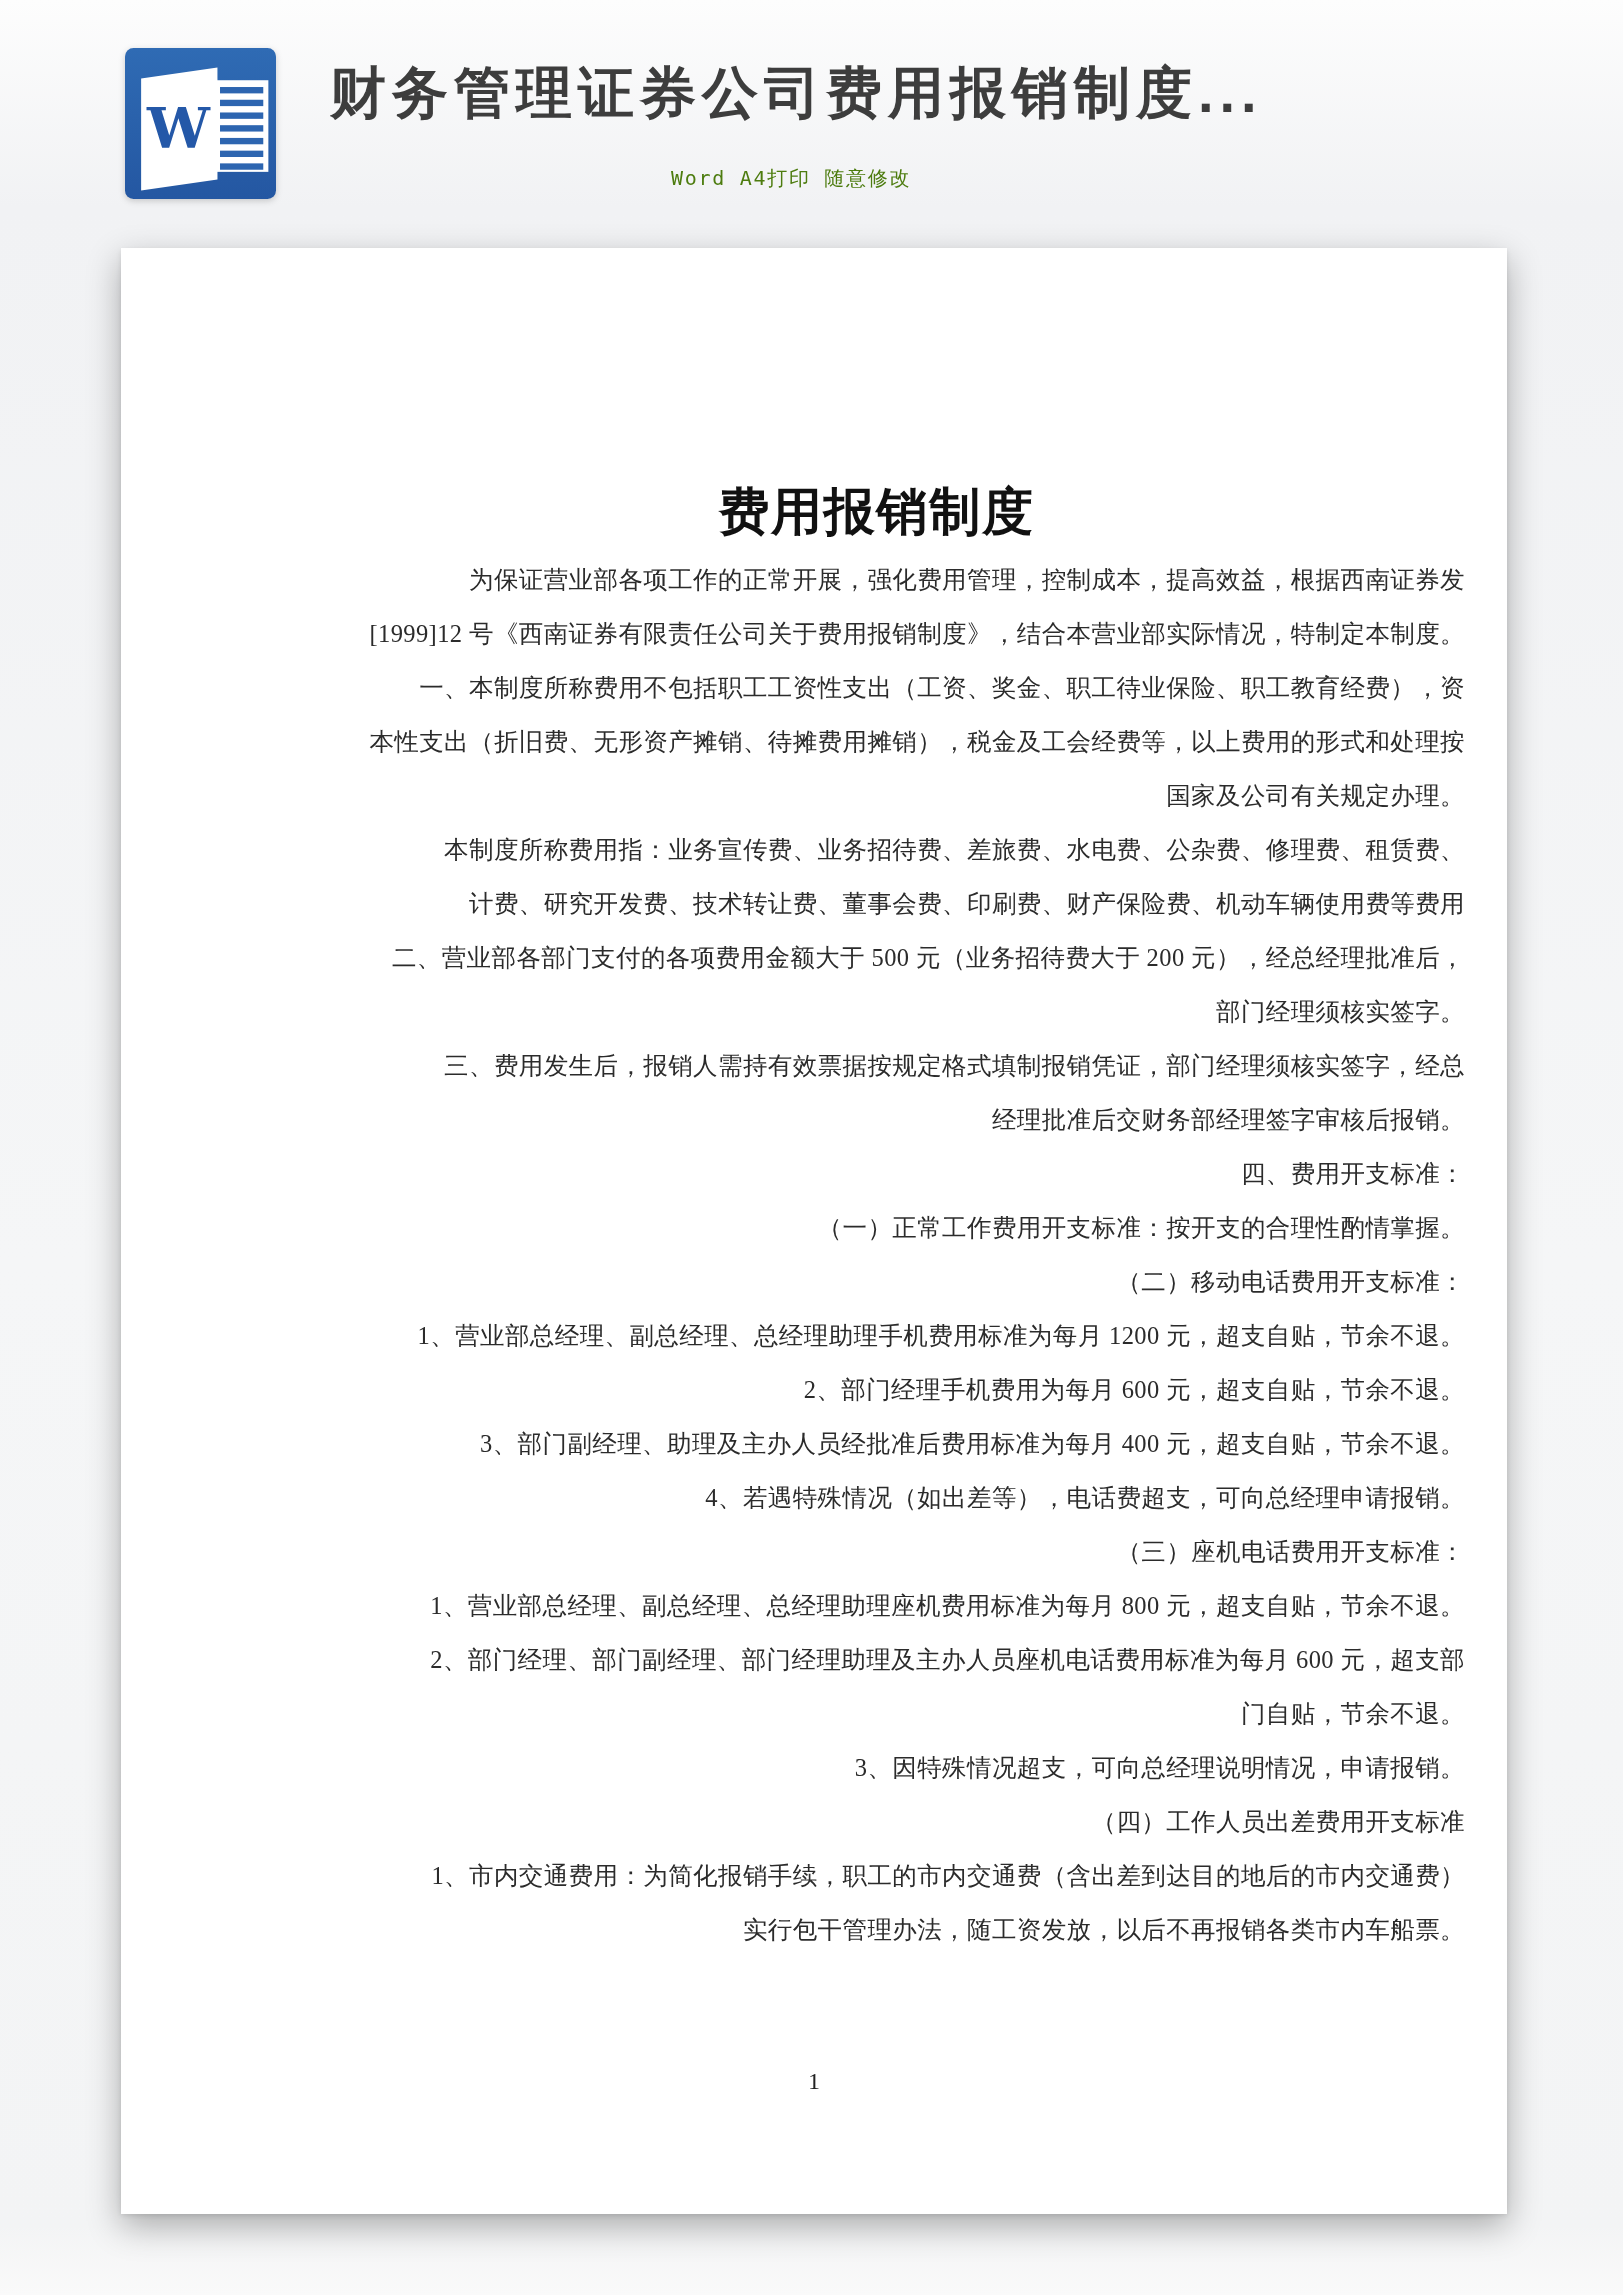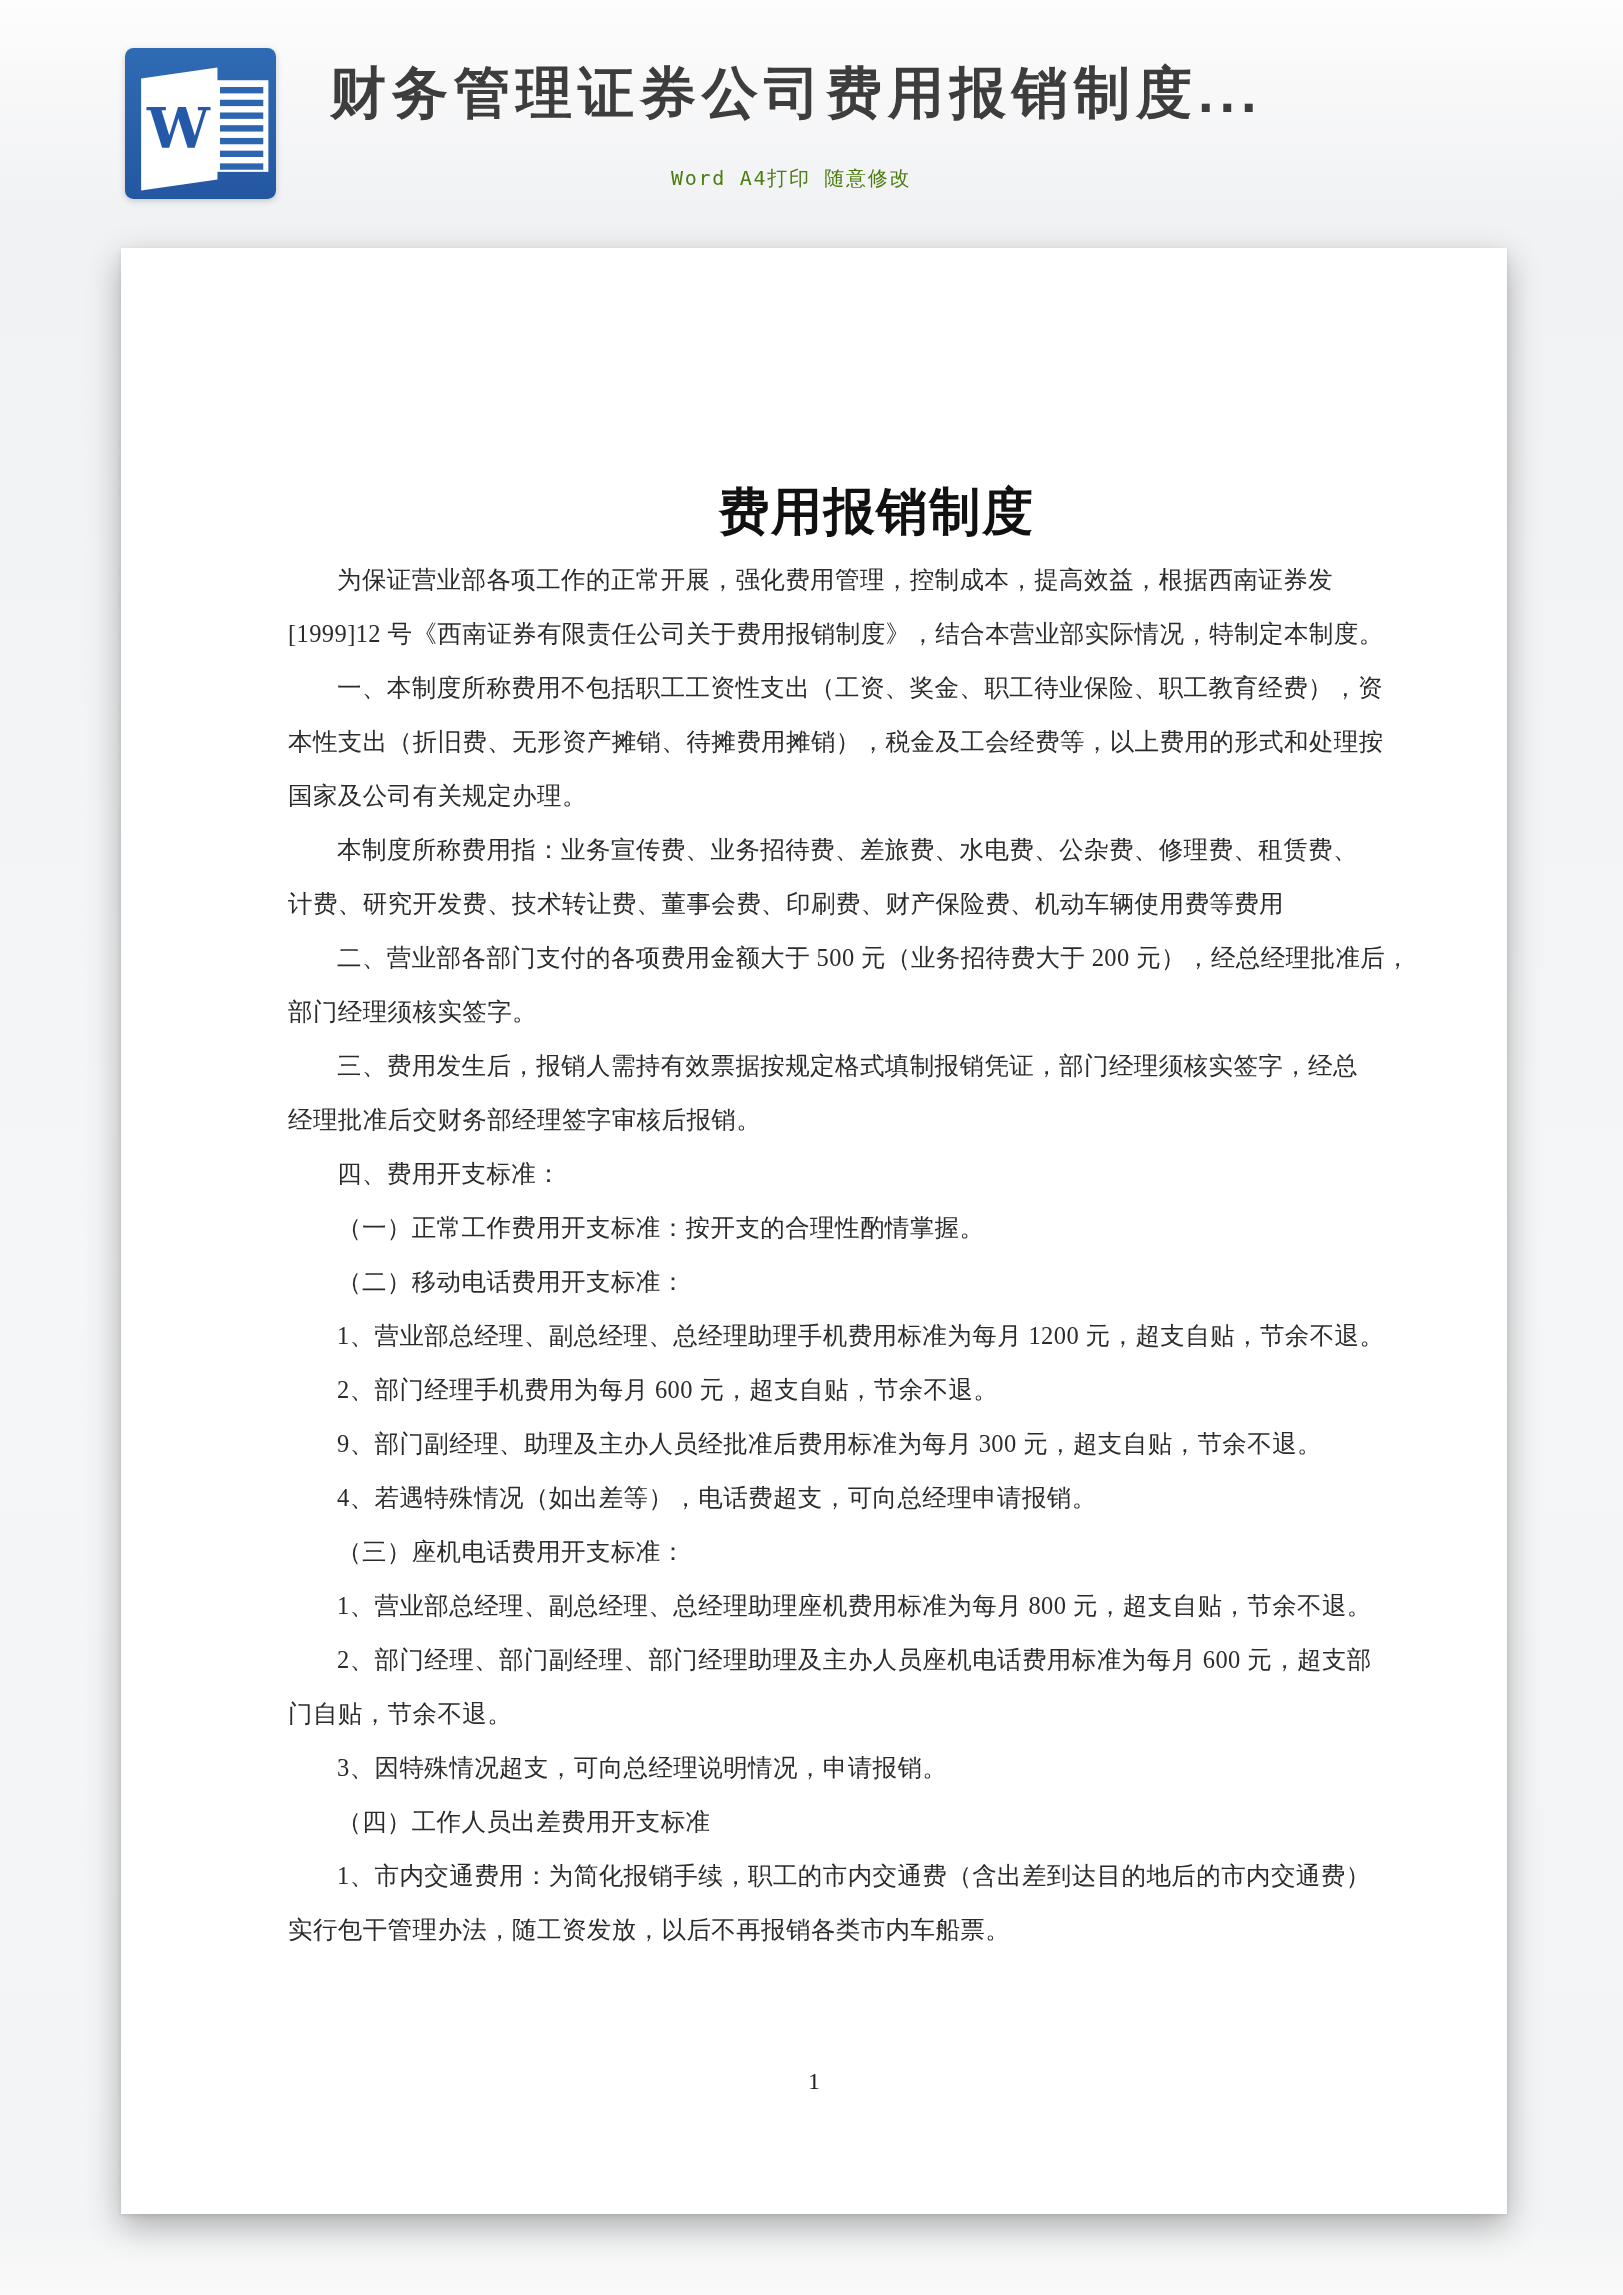--- a/index.html
+++ b/index.html
@@ -38,21 +38,21 @@
     box-sizing: border-box;
     padding: 12px 42px 0 167px;
   }
   .doc-title {
     margin: 226px 0 0 0;
     text-align: center;
     font-family: "Liberation Serif", "DejaVu Serif", serif;
     font-size: 51px; line-height: 52px; font-weight: 700;
     color: #111111; letter-spacing: 1.7px;
   }
-  .doc-body { margin-top: 15px; }
+  .doc-body { margin-top: 15px; text-align: right; }
   .doc-line {
     height: 54px; line-height: 54px;
     font-family: "Liberation Serif", "DejaVu Serif", serif;
     font-size: 24.5px; color: #2b2b2b; letter-spacing: 0.4px;
     white-space: nowrap;
   }
   .doc-line.indent { text-indent: 49px; }
   .page-number {
     position: absolute; left: 0; top: 1820px; width: 100%;
     text-align: center;
@@ -103,21 +103,21 @@
         <div class="doc-line">计费、研究开发费、技术转让费、董事会费、印刷费、财产保险费、机动车辆使用费等费用</div>
         <div class="doc-line indent">二、营业部各部门支付的各项费用金额大于 500 元（业务招待费大于 200 元），经总经理批准后，</div>
         <div class="doc-line">部门经理须核实签字。</div>
         <div class="doc-line indent">三、费用发生后，报销人需持有效票据按规定格式填制报销凭证，部门经理须核实签字，经总</div>
         <div class="doc-line">经理批准后交财务部经理签字审核后报销。</div>
         <div class="doc-line indent">四、费用开支标准：</div>
         <div class="doc-line indent">（一）正常工作费用开支标准：按开支的合理性酌情掌握。</div>
         <div class="doc-line indent">（二）移动电话费用开支标准：</div>
         <div class="doc-line indent">1、营业部总经理、副总经理、总经理助理手机费用标准为每月 1200 元，超支自贴，节余不退。</div>
         <div class="doc-line indent">2、部门经理手机费用为每月 600 元，超支自贴，节余不退。</div>
-        <div class="doc-line indent">9、部门副经理、助理及主办人员经批准后费用标准为每月 300 元，超支自贴，节余不退。</div>
+        <div class="doc-line indent">3、部门副经理、助理及主办人员经批准后费用标准为每月 400 元，超支自贴，节余不退。</div>
         <div class="doc-line indent">4、若遇特殊情况（如出差等），电话费超支，可向总经理申请报销。</div>
         <div class="doc-line indent">（三）座机电话费用开支标准：</div>
         <div class="doc-line indent">1、营业部总经理、副总经理、总经理助理座机费用标准为每月 800 元，超支自贴，节余不退。</div>
         <div class="doc-line indent">2、部门经理、部门副经理、部门经理助理及主办人员座机电话费用标准为每月 600 元，超支部</div>
         <div class="doc-line">门自贴，节余不退。</div>
         <div class="doc-line indent">3、因特殊情况超支，可向总经理说明情况，申请报销。</div>
         <div class="doc-line indent">（四）工作人员出差费用开支标准</div>
         <div class="doc-line indent">1、市内交通费用：为简化报销手续，职工的市内交通费（含出差到达目的地后的市内交通费）</div>
         <div class="doc-line">实行包干管理办法，随工资发放，以后不再报销各类市内车船票。</div>
       </div>

